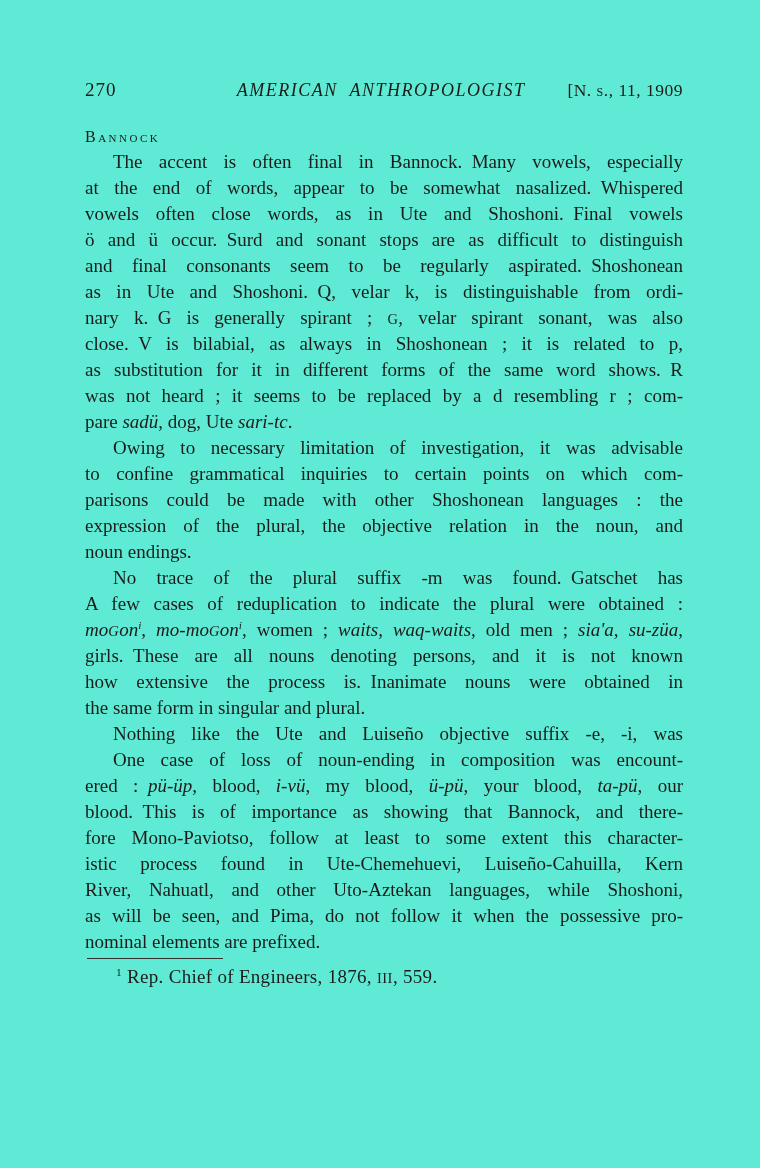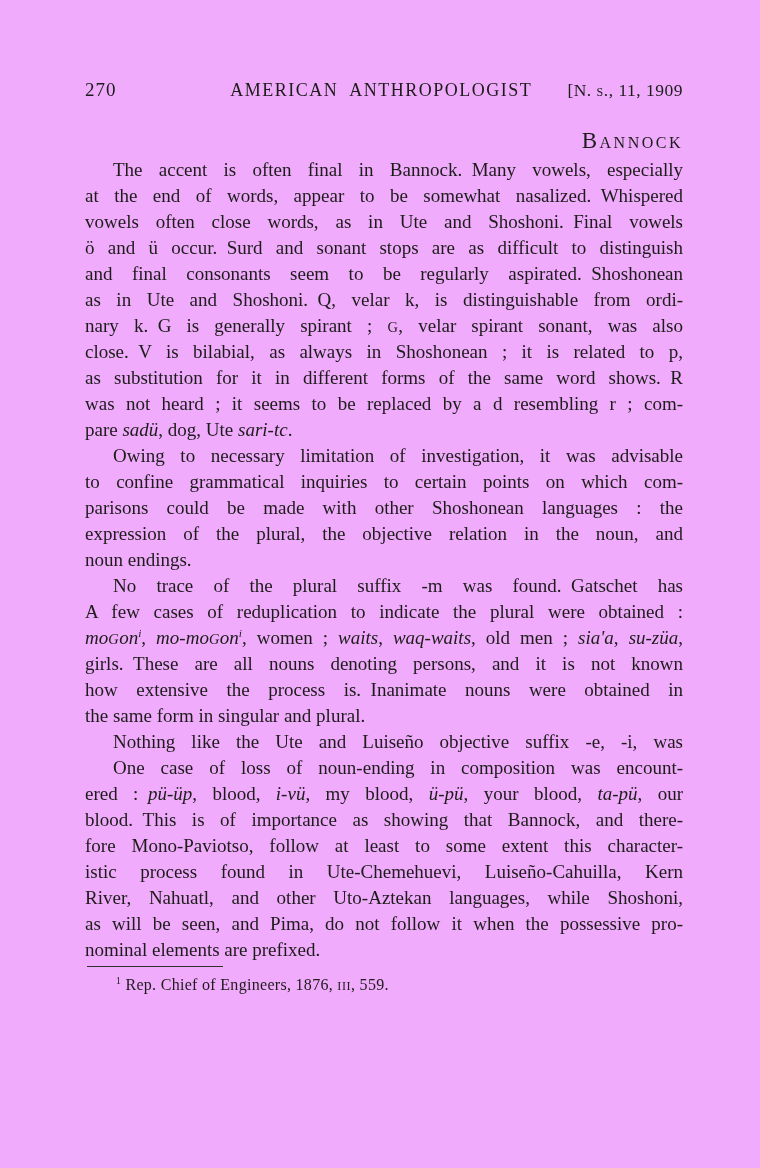--- a/index.html
+++ b/index.html
@@ -4,21 +4,21 @@
 <style>
   html, body { margin: 0; padding: 0; }
   body {
     font-family: "Liberation Serif", "DejaVu Serif", serif;
     background: #ffffff;
   }
   .page {
     position: relative;
     width: 760px;
     height: 1168px;
-    background: #f0abfc;
+    background: #5eead4;
     color: #1d1c1a;
     overflow: hidden;
   }
   .content {
     position: absolute;
     left: 85px;
     top: 79px;
     width: 598px;
   }
   .pagehead {
@@ -26,35 +26,36 @@
     align-items: baseline;
     font-size: 19px;
   }
   .pagehead .num {
     width: 110px;
     letter-spacing: 1px;
   }
   .pagehead .title {
     flex: 1;
     text-align: center;
+    font-style: italic;
     font-size: 18px;
     letter-spacing: 1.5px;
     word-spacing: 6px;
     white-space: nowrap;
   }
   .pagehead .issue {
     font-variant: small-caps;
     font-size: 17.5px;
     letter-spacing: 0.5px;
     text-align: center;
   }
   .section-title {
-    text-align: right;
+    text-align: left;
     font-variant: small-caps;
-    font-size: 23px;
+    font-size: 16px;
     letter-spacing: 2.5px;
     margin-top: 27px;
   }
   .body-text {
     margin-top: 3px;
     font-size: 19px;
   }
   .line {
     line-height: 26px;
     height: 26px;
@@ -72,21 +73,21 @@
     line-height: 0;
   }
   .footnote { margin-top: 3px; }
   .fn-rule {
     width: 136px;
     border: none;
     border-top: 1.5px solid #33312e;
     margin: 0 0 7px 2px;
   }
   .fn-text {
-    font-size: 16px;
+    font-size: 19px;
     line-height: 22px;
     margin-left: 31px;
     letter-spacing: 0.3px;
   }
 </style>
 </head>
 <body>
 
 <div class="page">
   <div class="content">

